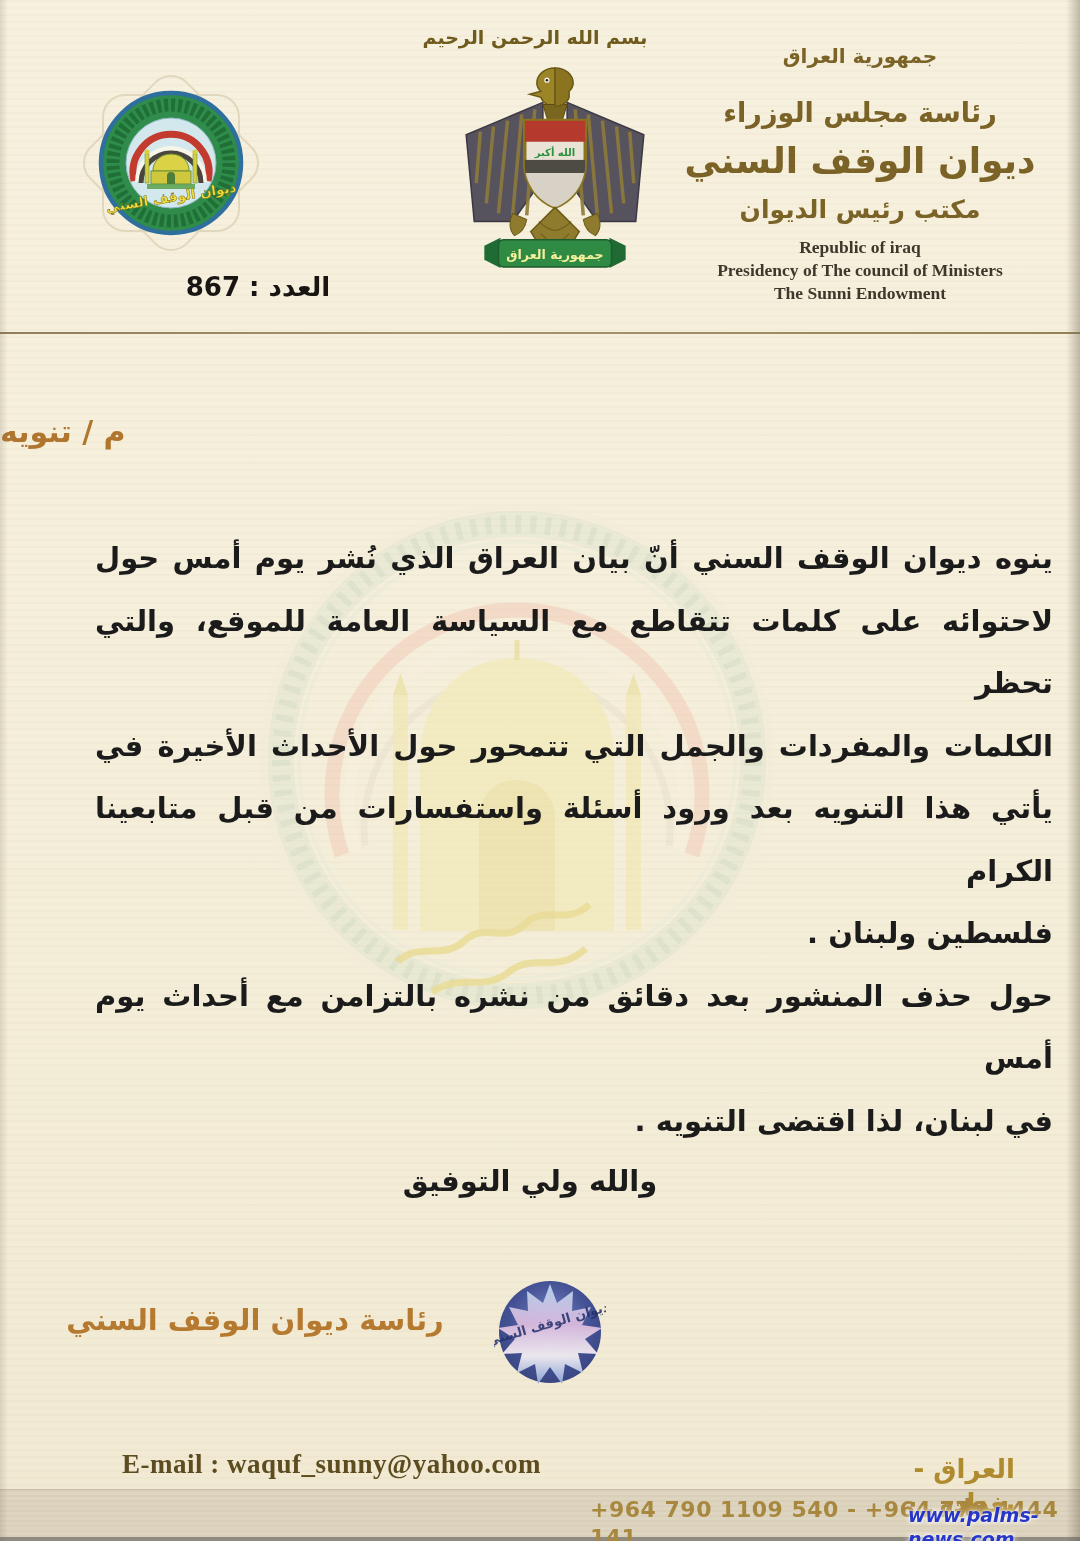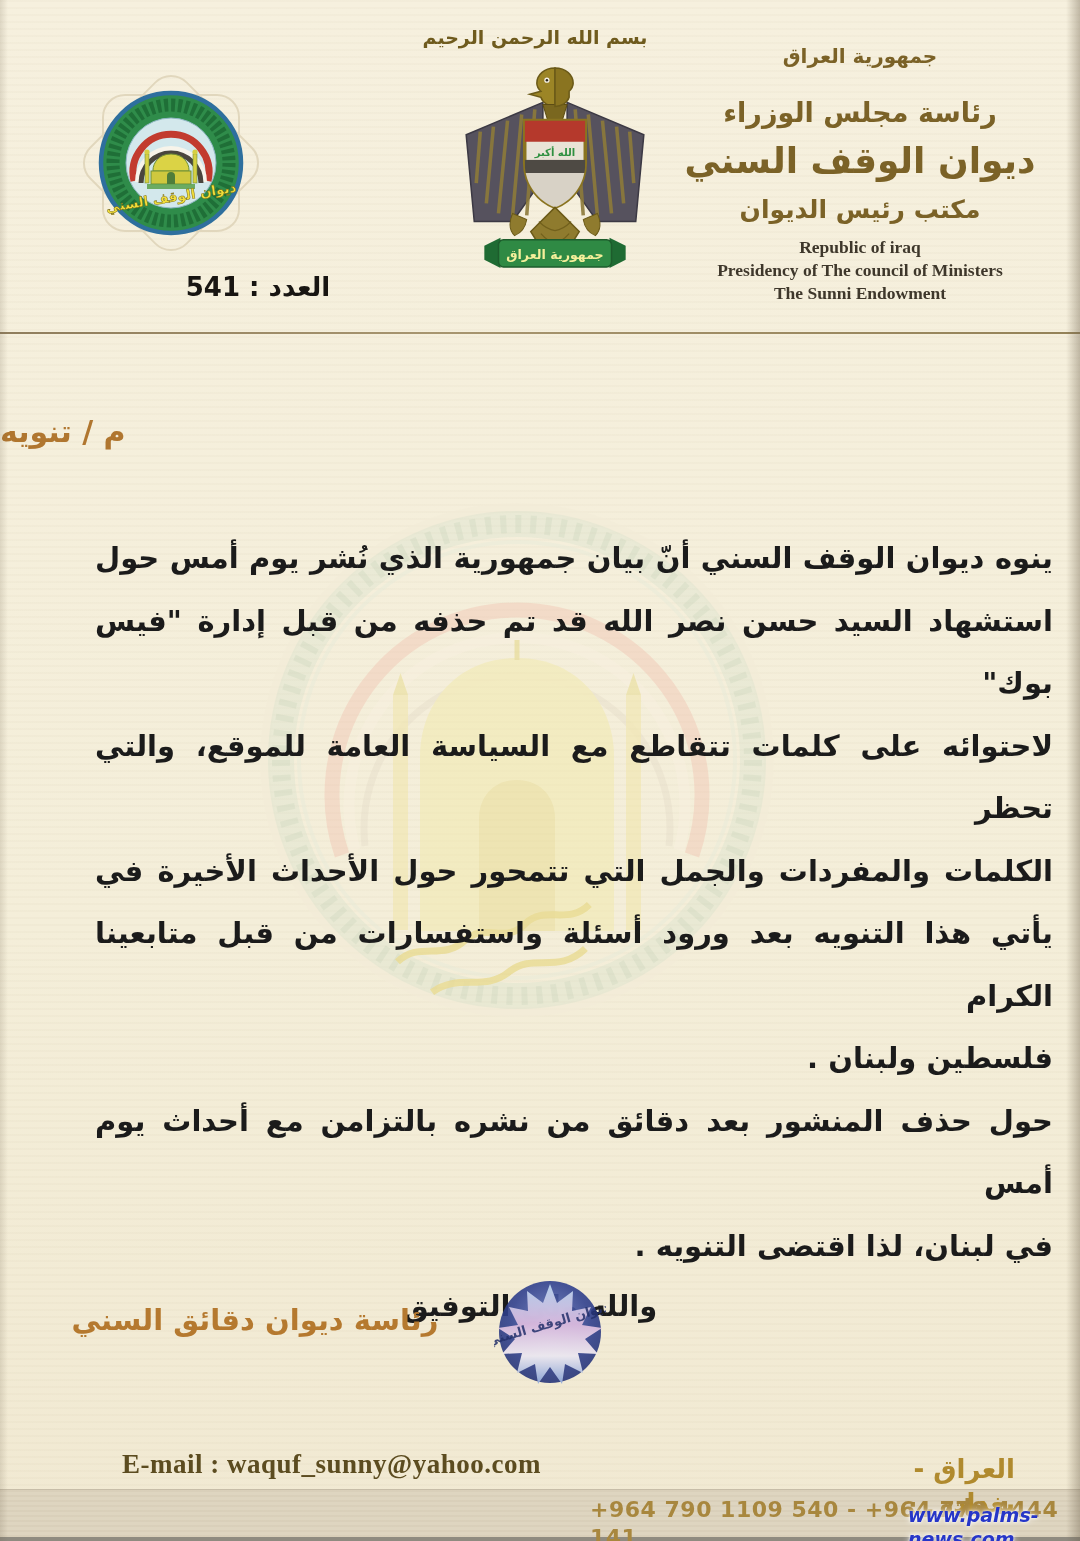--- a/index.html
+++ b/index.html
@@ -172,40 +172,39 @@
     <div class="hdr-ar2">رئاسة مجلس الوزراء</div>
     <div class="hdr-ar3">ديوان الوقف السني</div>
     <div class="hdr-ar4">مكتب رئيس الديوان</div>
     <div class="hdr-en">
       <div>Republic of iraq</div>
       <div>Presidency of The council of Ministers</div>
       <div>The Sunni Endowment</div>
     </div>
   </div>
 
-  <div class="issue">العدد : 541</div>
+  <div class="issue">العدد : 867</div>
 
   <div class="divider"></div>
 
   <div class="subject">م / تنويه</div>
 
   <div class="body-text">
-    <div class="bline">ينوه ديوان الوقف السني أنّ بيان جمهورية الذي نُشر يوم أمس حول</div>
-    <div class="bline">استشهاد السيد حسن نصر الله قد تم حذفه من قبل إدارة "فيس بوك"</div>
+    <div class="bline">ينوه ديوان الوقف السني أنّ بيان العراق الذي نُشر يوم أمس حول</div>
     <div class="bline">لاحتوائه على كلمات تتقاطع مع السياسة العامة للموقع، والتي تحظر</div>
     <div class="bline">الكلمات والمفردات والجمل التي تتمحور حول الأحداث الأخيرة في</div>
     <div class="bline">يأتي هذا التنويه بعد ورود أسئلة واستفسارات من قبل متابعينا الكرام</div>
     <div class="bline end">فلسطين ولبنان .</div>
     <div class="bline">حول حذف المنشور بعد دقائق من نشره بالتزامن مع أحداث يوم أمس</div>
     <div class="bline end">في لبنان، لذا اقتضى التنويه .</div>
     <div class="closing">والله ولي التوفيق</div>
   </div>
 
   <div class="signature">
-    <div>رئاسة ديوان دقائق السني</div>
+    <div>رئاسة ديوان الوقف السني</div>
   </div>
 
   <svg class="holo-seal" viewBox="0 0 112 112">
     <defs>
       <radialGradient id="holoBg" cx="50%" cy="40%" r="70%">
         <stop offset="0%" stop-color="#6a7cc0"></stop>
           <stop offset="55%" stop-color="#31418f"></stop>
           <stop offset="100%" stop-color="#222f6e"></stop>
       </radialGradient>
       <linearGradient id="starGrad" x1="0" y1="0" x2="0" y2="1">

